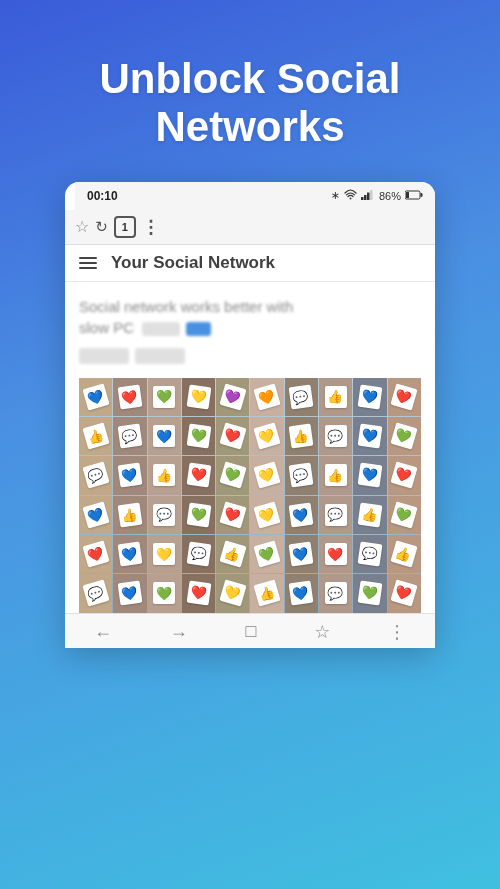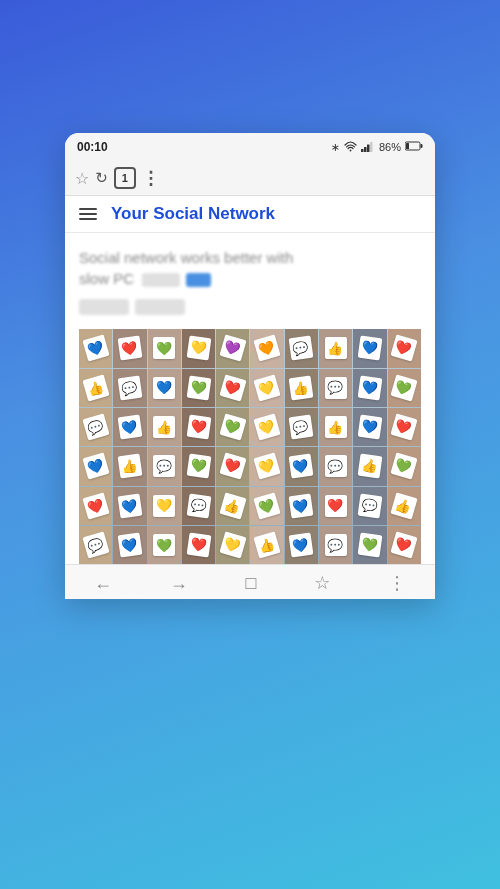--- a/index.html
+++ b/index.html
@@ -36,20 +36,21 @@
     }
 
     
     .status-bar {
       background: #f5f5f5;
       display: flex;
       justify-content: space-between;
       align-items: center;
       padding: 6px 12px;
       height: 28px;
+      margin-left: 10px;
     }
 
     .status-time {
       font-size: 12px;
       font-weight: 600;
       color: #222;
     }
 
     .status-icons {
       display: flex;
@@ -144,21 +145,21 @@
     .ham-line {
       width: 18px;
       height: 2px;
       background: #444;
       border-radius: 1px;
     }
 
     .page-title-text {
       font-size: 17px;
       font-weight: 600;
-      color: #1d4ed8;
+      color: #404040;
     }
 
     
     .browser-content {
       background: #fff;
       padding: 14px 14px 0;
     }
 
     .content-blurred {
       filter: blur(1.5px);
@@ -237,21 +238,22 @@
       font-size: 18px;
       color: #888;
     }
 
   </style>
 </head>
 <body>
 
 <div style="width:100%;text-align:center;">
   <h1 class="hero-title">
-    <br>
+    <span>Unblock Social</span><br>
+    <span>Networks</span>
   </h1>
 </div>
 
 <div class="phone-wrapper">
 
   <div class="status-bar">
     <span class="status-time">00:10</span>
     <div class="status-icons">
       <span class="status-icon">∗</span>
       <span class="status-icon">

